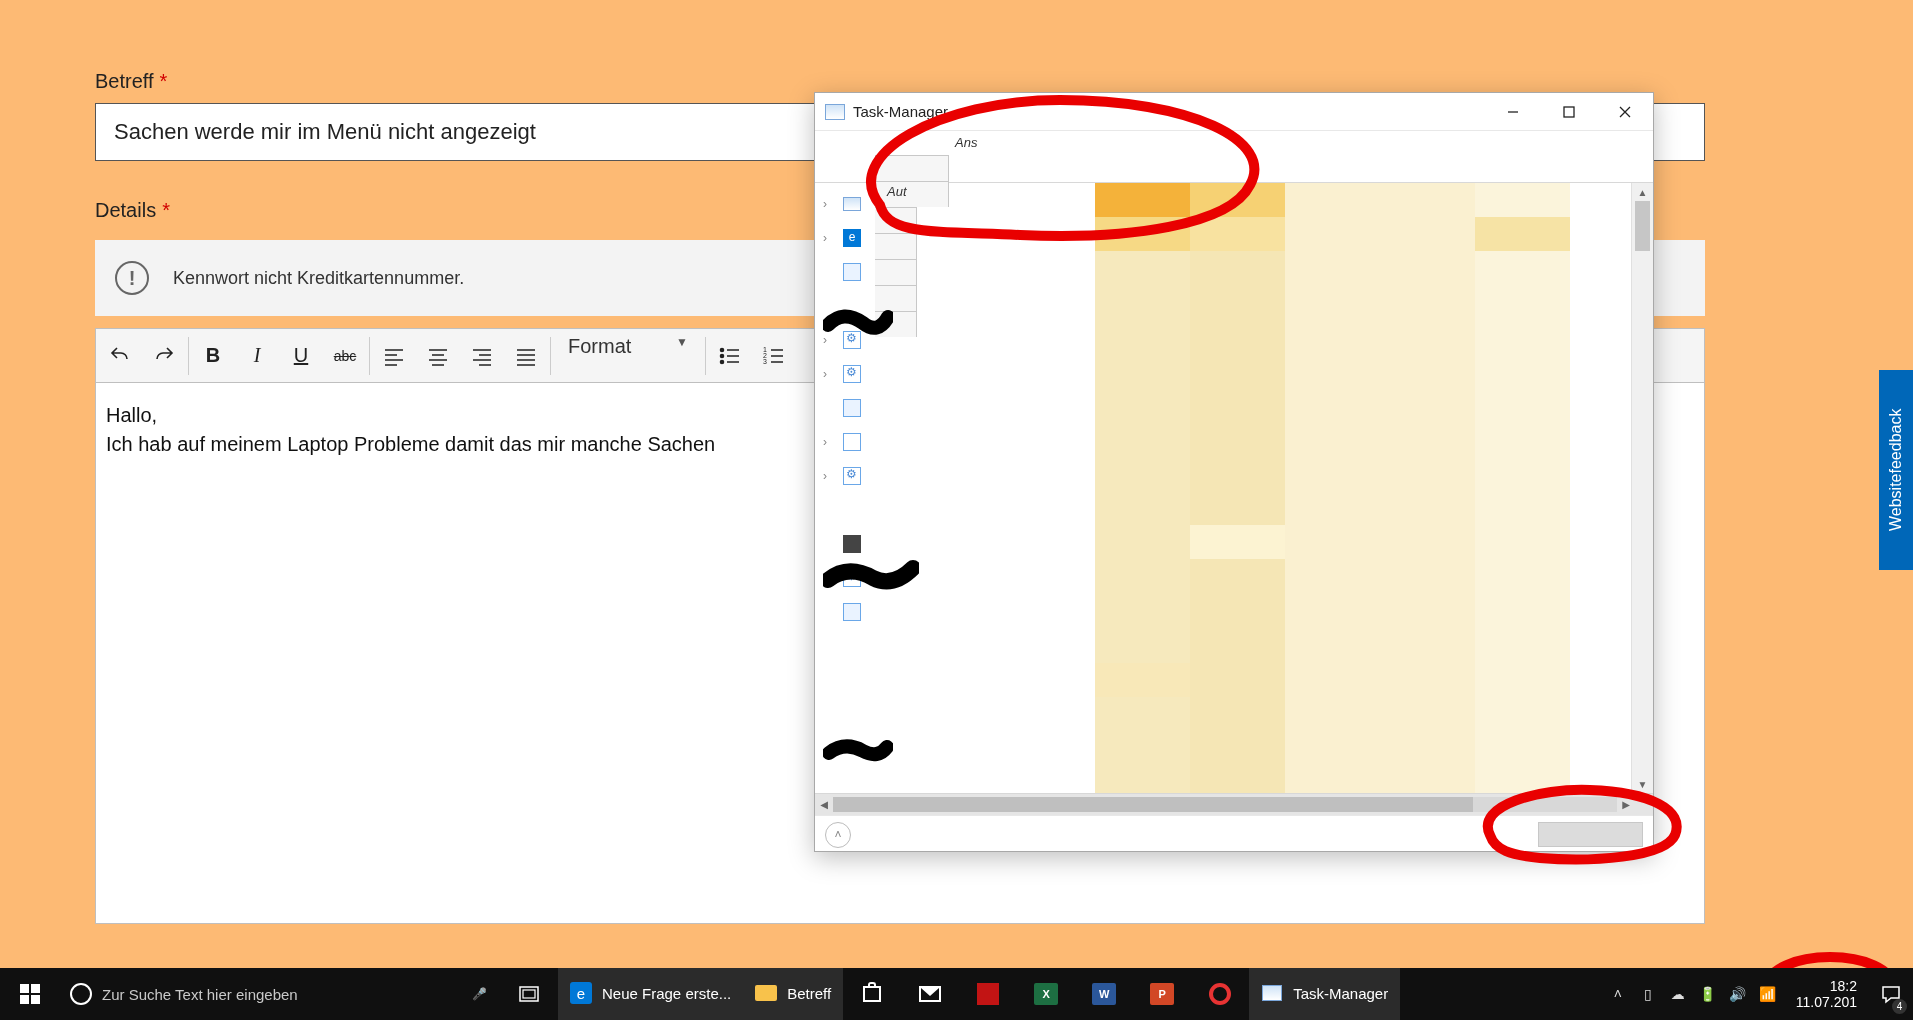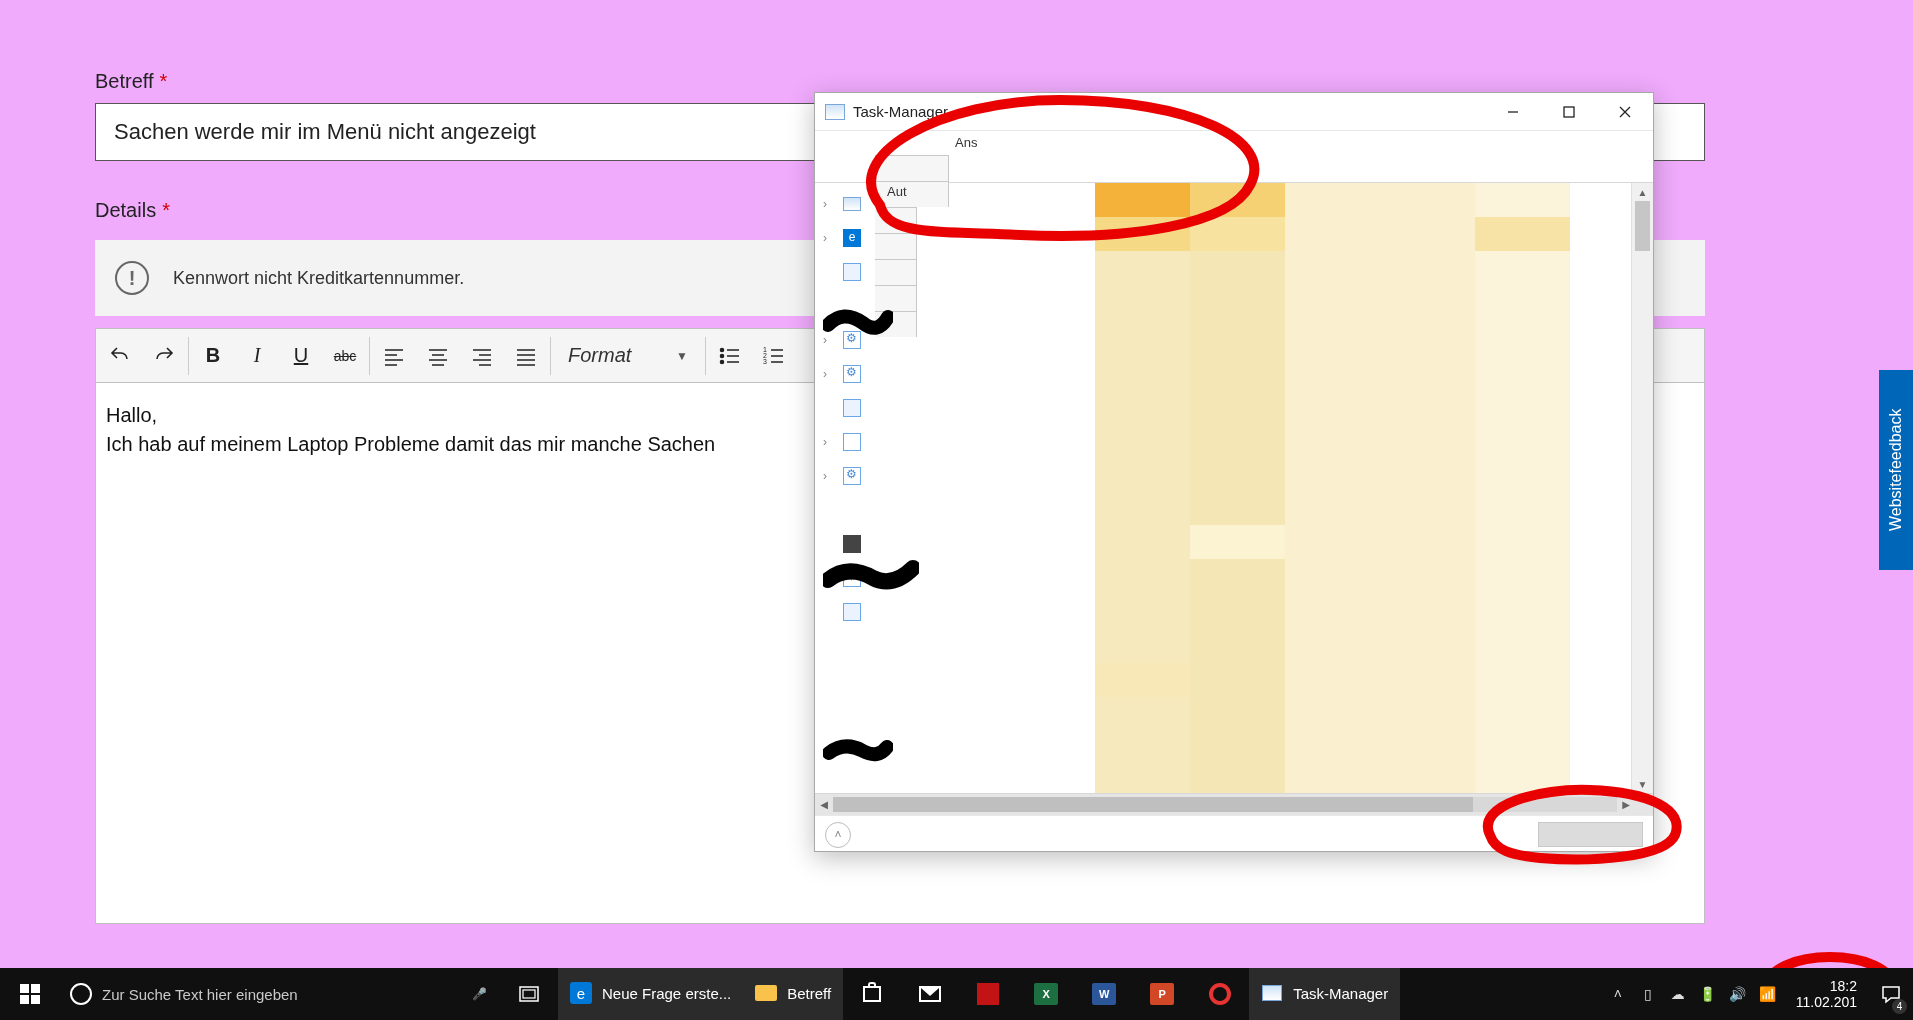--- a/index.html
+++ b/index.html
@@ -1,20 +1,20 @@
 <!DOCTYPE html>
 <html><head>
 <meta charset="utf-8">
 <style>
   * { box-sizing: border-box; margin: 0; padding: 0; font-family: "Segoe UI", Arial, sans-serif; }
   html, body { width: 1913px; height: 1020px; overflow: hidden; background:#fff; }
   body { position:relative; }
 
   
-  .page-canvas { position:absolute; left:0; top:0; right:0; bottom:0; background:#f0abfc; }
+  .page-canvas { position:absolute; left:0; top:0; right:0; bottom:0; background:#fdba74; }
   .form-area { position:absolute; left:95px; top:70px; width:1620px; }
 
   .field-label { font-size:20px; font-weight:400; color:#222; margin-bottom:10px; }
   .req-star { color:#d10000; margin-left:6px; }
 
   .subject-input {
     width:1610px; height:58px; border:1px solid #555; font-size:22px;
     padding:0 18px; color:#222; outline:none;
   }
 
@@ -39,23 +39,23 @@
     height:54px; background:#f5f5f5; border-bottom:1px solid #bfbfbf;
     display:flex; align-items:center; padding:0 2px;
   }
   .tb-btn {
     width:44px; height:44px; display:flex; align-items:center; justify-content:center;
     border:1px solid transparent; background:transparent; cursor:pointer;
     border-radius:2px;
   }
   .tb-sep { width:1px; height:38px; background:#ccc; margin:0 2px; }
   .tb-format {
-    height:44px; min-width:150px; display:flex; align-items:center;
+    height:44px; min-width:150px; display:flex; 
     padding:0 14px; font-size:20px; color:#333; cursor:pointer;
-    border:1px solid transparent; justify-content:space-between;font-style:italic;
+    border:1px solid transparent; justify-content:space-between;
   }
   .tb-caret { font-size:12px; color:#555; }
   .tb-glyph { font-size:20px; color:#222; }
   .editor-body {
     min-height:540px; padding:18px 10px; font-size:20px; color:#111;
     line-height:1.45;
   }
 
   
   svg.ico { width:24px; height:24px; stroke:#222; stroke-width:1.6; fill:none; }
@@ -75,21 +75,21 @@
   }
   .tm-titlebar {
     height:38px; display:flex; align-items:center; justify-content:space-between;
     padding-left:10px; border-bottom:1px solid #e8e8e8; background:#fff;
   }
   .tm-title-left { display:flex; align-items:center; gap:8px; font-size:15px; color:#222; }
   .tm-title-icon { width:18px; height:18px; }
   .tm-win-controls { display:flex; }
   .tm-win-btn { width:56px; height:38px; display:flex; align-items:center; justify-content:center; cursor:pointer; }
 
-  .tm-tabs { height:52px; position:relative; border-bottom:1px solid #d8d8d8; }
+  .tm-tabs { height:52px; position:relative; border-bottom:1px solid #d8d8d8;font-style:italic; }
   .tm-tabs-inner { position:absolute; left:60px; top:6px; display:flex; }
   .tm-tab-btn {
     height:26px; padding:2px 12px; font-size:13px; border:1px solid #c8c8c8;
     border-bottom:none; background:#f6f6f6; color:#333; cursor:pointer;
   }
   .tm-tab-btn + .tm-tab-btn { border-left:none; }
   .tm-tab-label-top {
     position:absolute; left:140px; top:4px; font-size:13px; color:#333;
   }
 
@@ -503,21 +503,21 @@
     <div class="tb-tray">
       <div class="tray-ico">˄</div>
       <div class="tray-ico">▯</div>
       <div class="tray-ico">☁</div>
       <div class="tray-ico">🔋</div>
       <div class="tray-ico">🔊</div>
       <div class="tray-ico">📶</div>
     </div>
     <div class="tb-clock">
       <div>18:2</div>
-      <div>11.02.201</div>
+      <div>11.07.201</div>
     </div>
     <div class="tb-action">
       <svg width="20" height="20">
           <path d="M2 3h16v11H10l-5 4v-4H2z" fill="none" stroke="#fff" stroke-width="1.5"></path>
         </svg>
       <span class="badge">4</span>
     </div>
   </div>
 
 </div>

